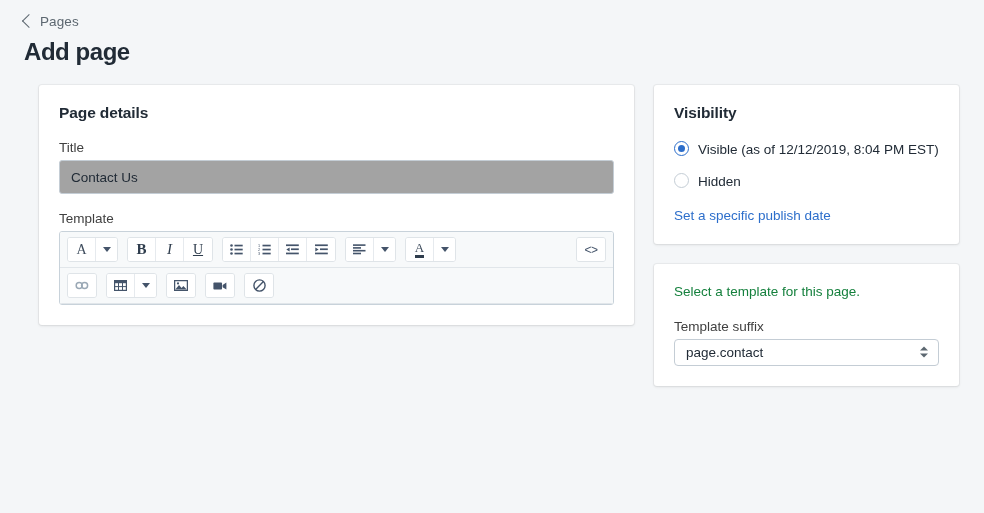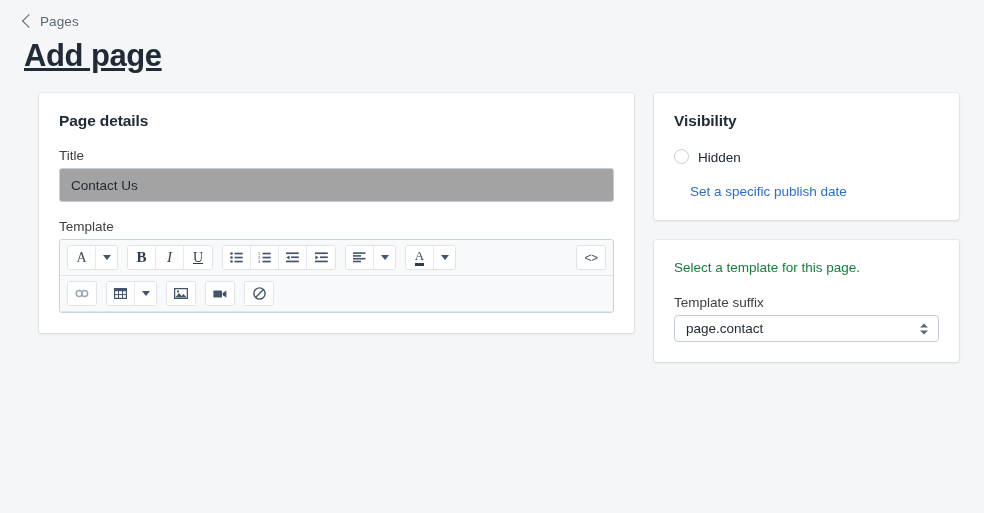--- a/index.html
+++ b/index.html
@@ -9,21 +9,21 @@
     overflow: hidden;
   }
   body {
     background: #f4f6f8;
     font-family: "Liberation Sans", sans-serif;
     color: #212b36;
     -webkit-font-smoothing: antialiased;
   }
 
   
-  .page-header { padding: 12px 0 0 24px; text-decoration: underline; }
+  .page-header { padding: 12px 0 0 24px; }
   .breadcrumb {
     display: inline-flex;
     align-items: center;
     gap: 5px;
     cursor: pointer;
   }
   .breadcrumb .chev {
     display: inline-block;
     width: 10px; height: 10px;
     border-left: 1.6px solid #5c6770;
@@ -32,21 +32,21 @@
     margin-right: 1px;
     position: relative;
     top: 0px;
   }
   .breadcrumb-label {
     font-size: 13.5px;
     color: #5c6770;
     letter-spacing: .1px;
   }
   .page-title {
-    font-size: 31px;
+    font-size: 24px;
     font-weight: bold;
     letter-spacing: -.45px;
     color: #212b36;
     margin: 9px 0 0 0;
     line-height: 1.1;
   }
 
   
   .layout {
     display: flex;
@@ -219,21 +219,20 @@
     color: #212b36;
     line-height: 1.42;
   }
   .link {
     display: inline-block;
     font-size: 13.5px;
     color: #2c6ecb;
     text-decoration: none;
     cursor: pointer;
     margin-top: 5px;
-    margin-left: 16px;
   }
 
   .help-text {
     font-size: 13.5px;
     color: #15803d;
     margin: 0 0 17px 0;
     line-height: 1.4;
   }
 
   
@@ -446,20 +445,24 @@
         </div>
       </div>
     </div>
   </div>
 
   <div class="col-side">
 
     <div class="card">
       <div class="card-title">Visibility</div>
 
+      <div class="radio-row">
+        <span class="radio checked"></span>
+        <span class="radio-label">Visible (as of 12/12/2019, 8:04 PM EST)</span>
+      </div>
 
       <div class="radio-row">
         <span class="radio"></span>
         <span class="radio-label">Hidden</span>
       </div>
 
       <a class="link">Set a specific publish date</a>
     </div>
 
     <div class="card">

